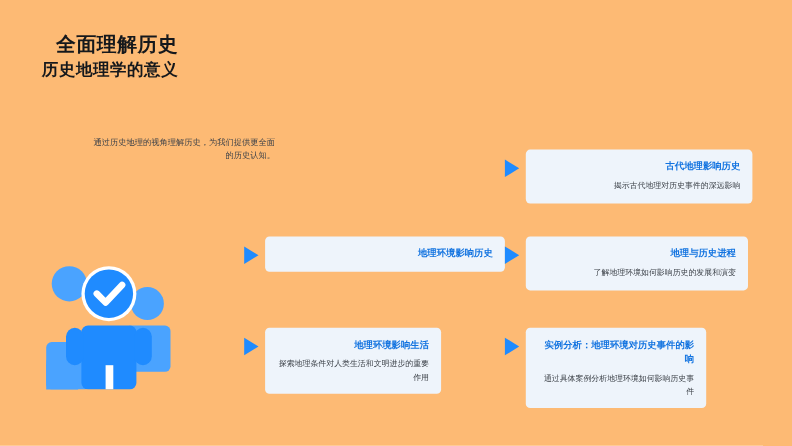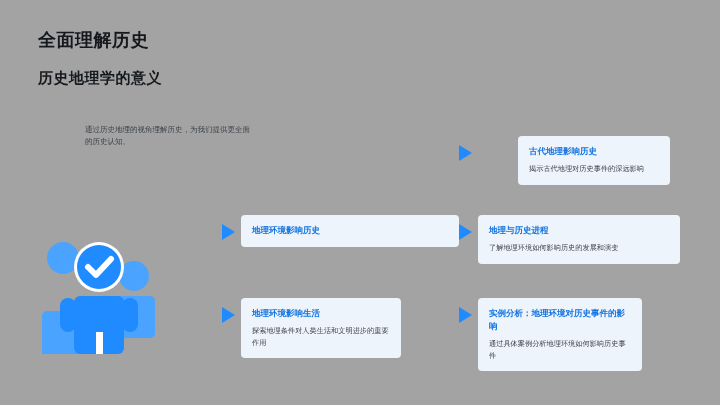--- a/index.html
+++ b/index.html
@@ -10,42 +10,43 @@
     width: 720px;
     height: 405px;
     background: #ffffff;
     font-family: "Liberation Sans", sans-serif;
     overflow: hidden;
   }
   .slide {
     position: relative;
     width: 720px;
     height: 405px;
-    background: #a3a3a3;
+    background: #fdba74;
+    text-align: right;
   }
   
   .header {
     position: absolute;
     left: 38px;
     top: 28px;
   }
   .title-main {
     font-size: 18px;
     font-weight: bold;
     color: #15181c;
     letter-spacing: 0.5px;
     line-height: 24px;
   }
   .title-sub {
     font-size: 15px;
     font-weight: bold;
     color: #15181c;
     letter-spacing: 0.5px;
     line-height: 22px;
-    margin-top: 15px;
+    margin-top: 1px;
   }
   
   .intro {
     position: absolute;
     left: 38px;
     top: 124px;
     width: 165px;
     font-size: 7.5px;
     line-height: 12px;
     color: #3c4148;
@@ -92,21 +93,21 @@
     line-height: 13px;
   }
   .card-desc {
     font-size: 7.2px;
     color: #3c4148;
     line-height: 11.5px;
     margin-top: 5px;
   }
   
   .card-1 { left: 452px; top: 136px; }
-  .card-1 .card-body { width: 152px; margin-left: 40px; }
+  .card-1 .card-body { width: 206px; }
   .card-2 { left: 215px; top: 215px; }
   .card-2 .card-body { width: 218px; }
   .card-3 { left: 452px; top: 215px; }
   .card-3 .card-body { width: 202px; }
   .card-4 { left: 215px; top: 298px; }
   .card-4 .card-body { width: 160px; }
   .card-5 { left: 452px; top: 298px; }
   .card-5 .card-body { width: 164px; }
 </style>
 </head>

